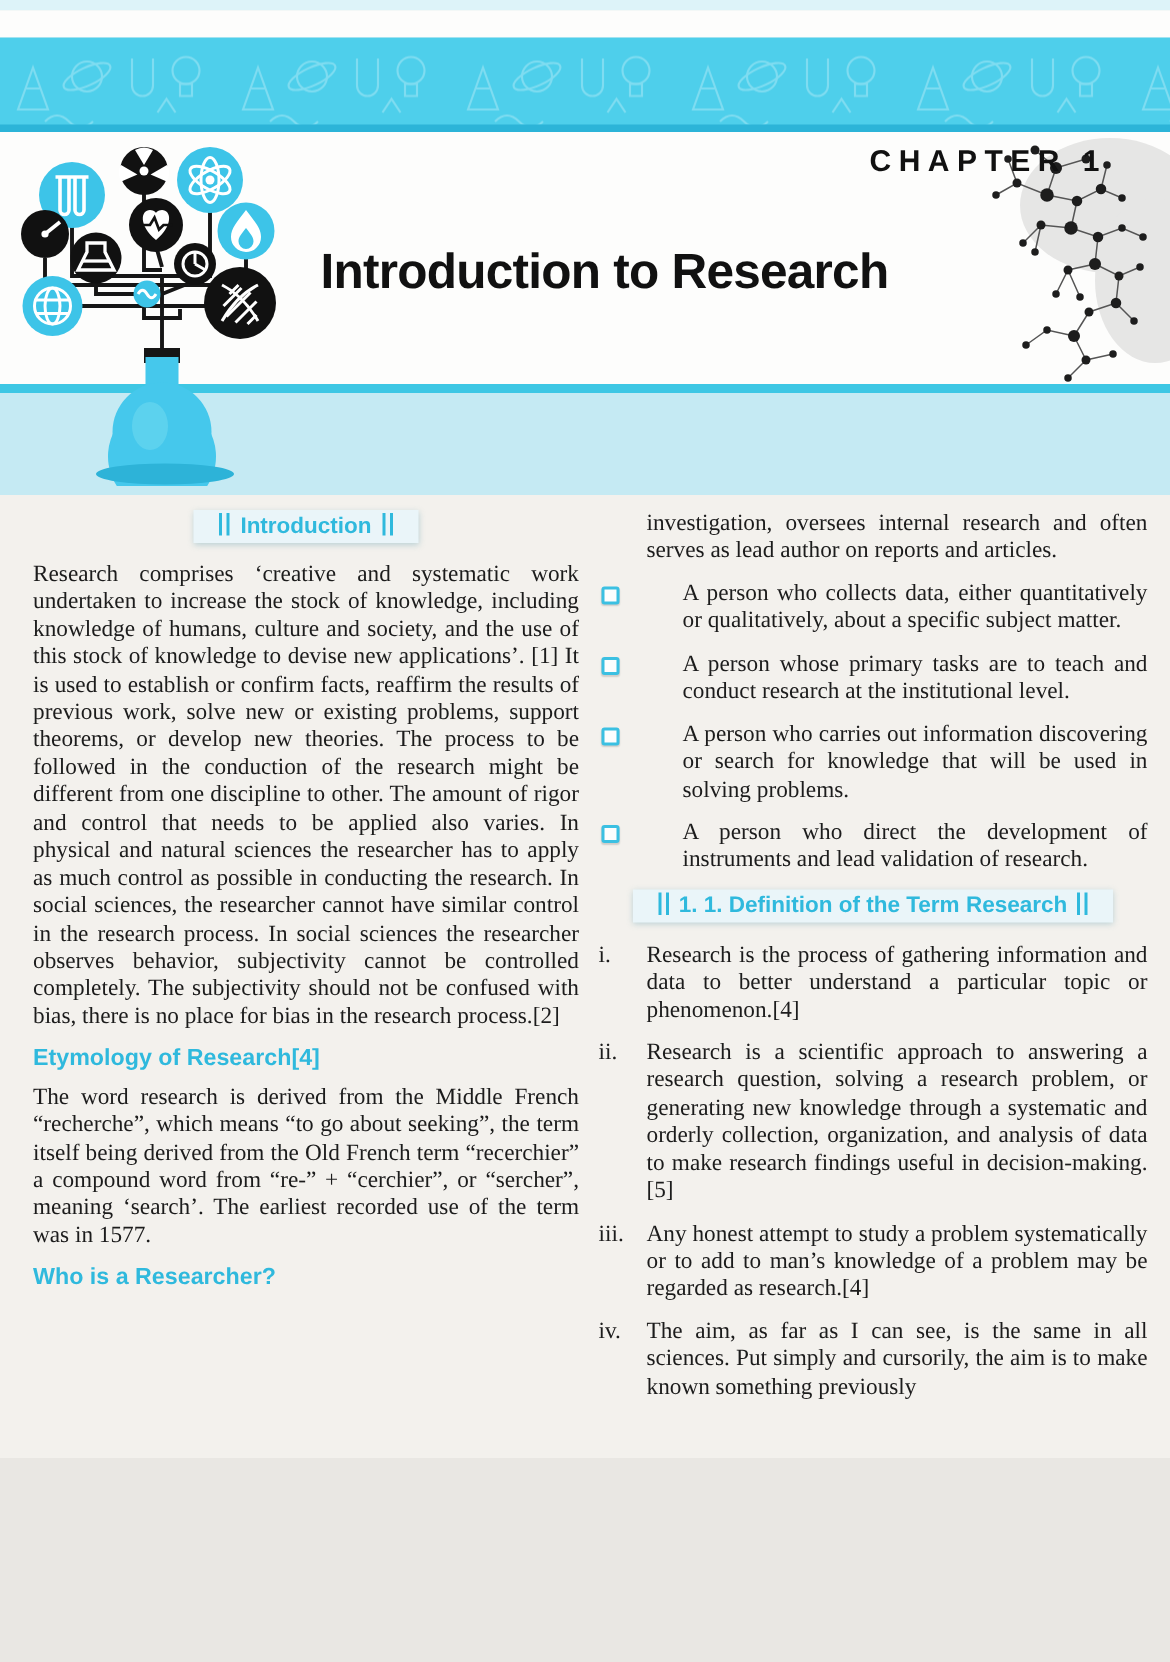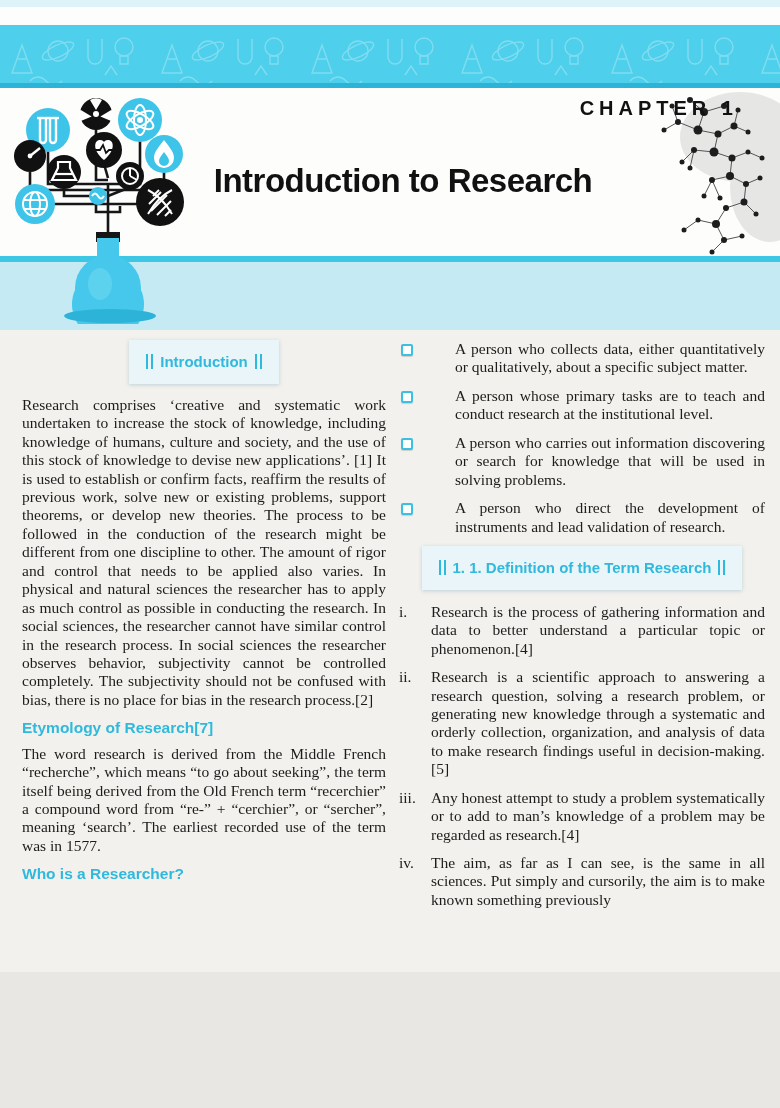--- a/index.html
+++ b/index.html
@@ -33,21 +33,21 @@
   .science-tree{position:absolute;left:8px;top:92px;width:212px;height:232px;z-index:3;}
   .molecule-network{position:absolute;right:0;top:92px;width:160px;height:168px;z-index:2;}
   
   .content{position:absolute;left:0;top:330px;width:780px;bottom:0;}
   .col{position:absolute;top:10px;font-size:15.5px;line-height:1.19;}
   .col.left{left:22px;width:364px;}
   .col.right{left:399px;width:366px;}
   .col p{margin:0 0 10px 0;text-align:justify;}
   .badge{
     display:table;margin:0 auto 12px auto;
-    padding:13px 10px;background:#eaf5f9;
+    padding:2px 10px;background:#eaf5f9;
     box-shadow:0 1px 4px rgba(120,170,185,.45);
     font-family:"Liberation Sans", sans-serif;
     font-weight:bold;font-size:15px;color:#2fb9dd;
     white-space:nowrap;
   }
   .dbar{display:inline-block;width:3px;height:15px;margin:0 7px;
     border-left:2px solid #2fb9dd;border-right:2px solid #2fb9dd;
     vertical-align:-2px;}
   .cyan-h{
     font-family:"Liberation Sans", sans-serif;
@@ -250,26 +250,27 @@
 
   <div class="content">
 
     <div class="col left">
       <div class="badge">
         <span class="dbar"></span>
           <span>Introduction</span>
           <span class="dbar"></span>
       </div>
       <p>Research comprises ‘creative and systematic work undertaken to increase the stock of knowledge, including knowledge of humans, culture and society, and the use of this stock of knowledge to devise new applications’. [1] It is used to establish or confirm facts, reaffirm the results of previous work, solve new or existing problems, support theorems, or develop new theories. The process to be followed in the conduction of the research might be different from one discipline to other. The amount of rigor and control that needs to be applied also varies. In physical and natural sciences the researcher has to apply as much control as possible in conducting the research. In social sciences, the researcher cannot have similar control in the research process. In social sciences the researcher observes behavior, subjectivity cannot be controlled completely. The subjectivity should not be confused with bias, there is no place for bias in the research process.[2]</p>
-      <div class="cyan-h">Etymology of Research[7]</div>
+      <div class="cyan-h">Etymology of Research[4]</div>
       <p>The word research is derived from the Middle French “recherche”, which means “to go about seeking”, the term itself being derived from the Old French term “recerchier” a compound word from “re-” + “cerchier”, or “sercher”, meaning ‘search’. The earliest recorded use of the term was in 1577.</p>
       <div class="cyan-h">Who is a Researcher?</div>
     </div>
 
     <div class="col right">
+      <p class="continuation">investigation, oversees internal research and often serves as lead author on reports and articles.</p>
 
       <div class="bullet-row">
         <span class="bullet-icon"></span>
         <span class="bullet-text">A person who collects data, either quantitatively or qualitatively, about a specific subject matter.</span>
       </div>
       <div class="bullet-row">
         <span class="bullet-icon"></span>
         <span class="bullet-text">A person whose primary tasks are to teach and conduct research at the institutional level.</span>
       </div>
       <div class="bullet-row">

